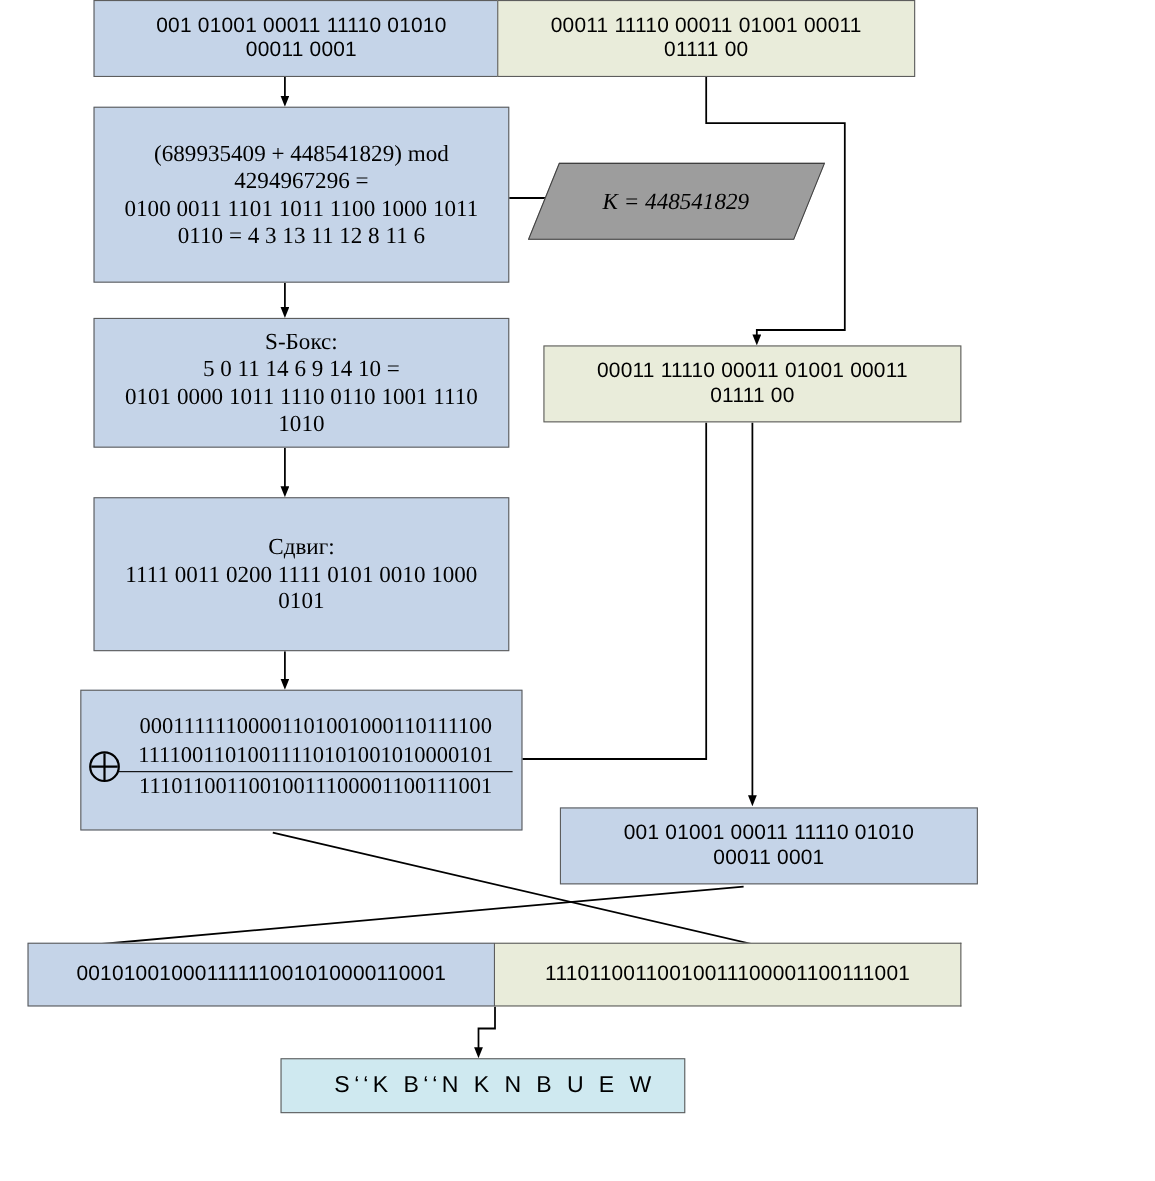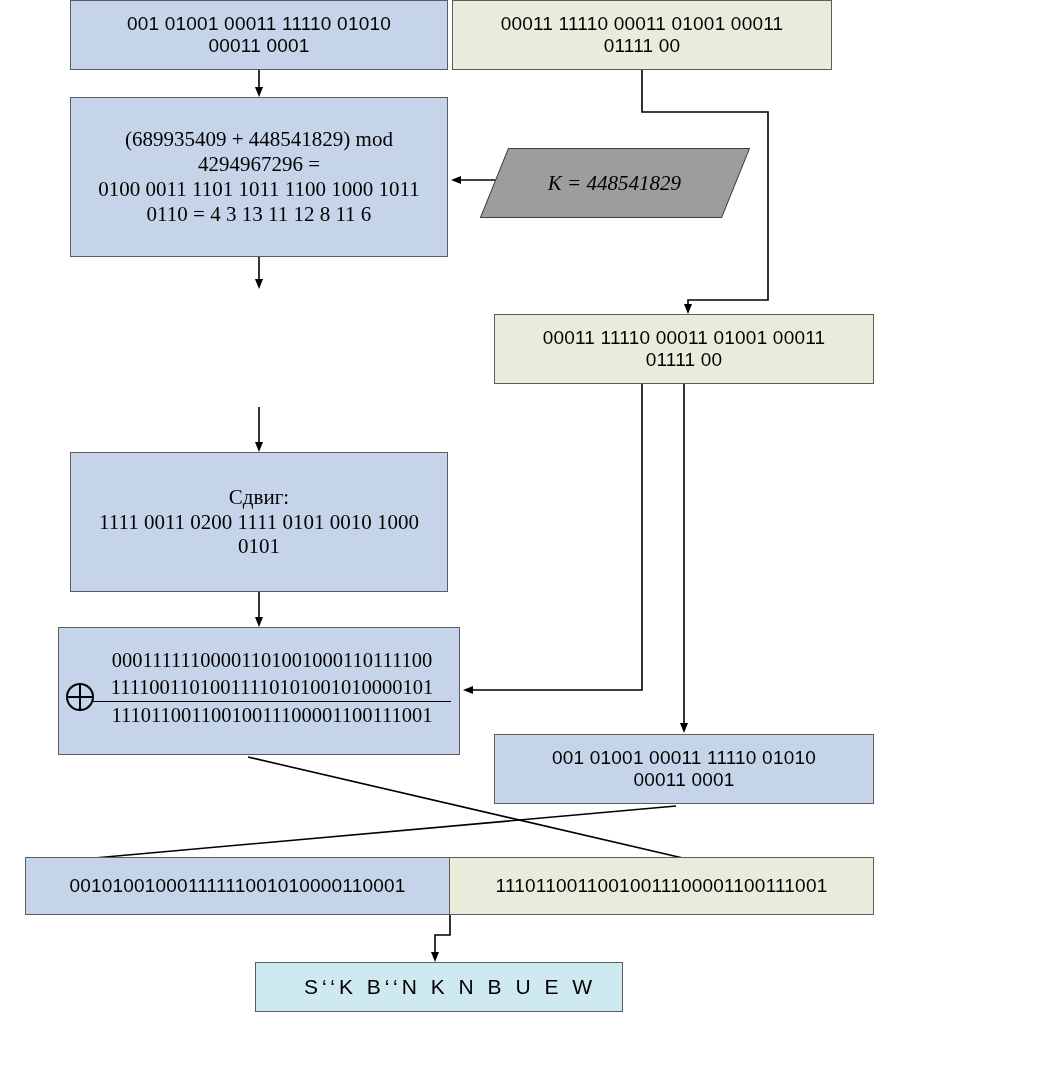--- a/index.html
+++ b/index.html
@@ -10,21 +10,21 @@
   #canvas{position:absolute;left:0;top:0;width:1050px;height:1074px;}
   svg.wires{position:absolute;left:0;top:0;width:1050px;height:1074px;pointer-events:none;}
 
   .node{
     position:absolute;box-sizing:border-box;
     border:1px solid #5d5d5d;
     display:flex;align-items:center;justify-content:center;
     text-align:center;
     line-height:1.18;
   }
-  .blue{background:#c5d4e8;}
+  .blue{background:#c5d4e8;margin-left:15px;}
   .cream{background:#e9ecda;}
   .cyan{background:#cfe9f0;padding-left:22px;}
 
   .sans{font-family:"Liberation Sans", sans-serif;font-size:19px;color:#000;letter-spacing:.2px;}
   .serif{font-family:"Liberation Serif", serif;font-size:21px;color:#000000;}
 
   
   #box-plain-top{left:70px;top:0px;width:378px;height:70px;}
   #box-key-top{left:452px;top:0px;width:380px;height:70px;}
 
@@ -125,20 +125,28 @@
       <div>4294967296  =</div>
       <div>0100 0011 1101 1011 1100 1000 1011</div>
       <div>0110 = 4 3 13 11 12 8 11 6</div>
     </div>
   </div>
 
   <div id="box-k">
     <span class="ktext serif">K = 448541829</span>
   </div>
 
+  <div class="node blue" id="box-sbox">
+    <div class="serif">
+      <div>S-Бокс:</div>
+      <div>5 0 11 14 6 9 14 10 =</div>
+      <div>0101 0000 1011 1110 0110 1001 1110</div>
+      <div>1010</div>
+    </div>
+  </div>
 
   <div class="node blue" id="box-shift">
     <div class="serif">
       <div>Сдвиг:</div>
       <div>1111 0011 0200 1111 0101 0010 1000</div>
       <div>0101</div>
     </div>
   </div>
 
   <div class="node blue" id="box-xor">

